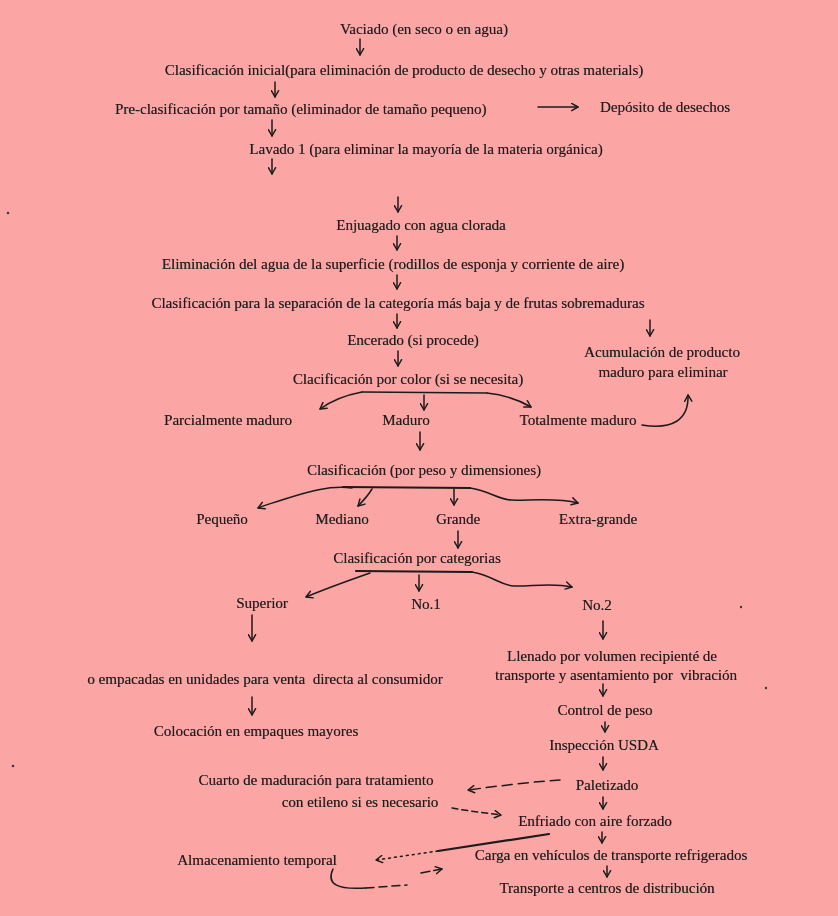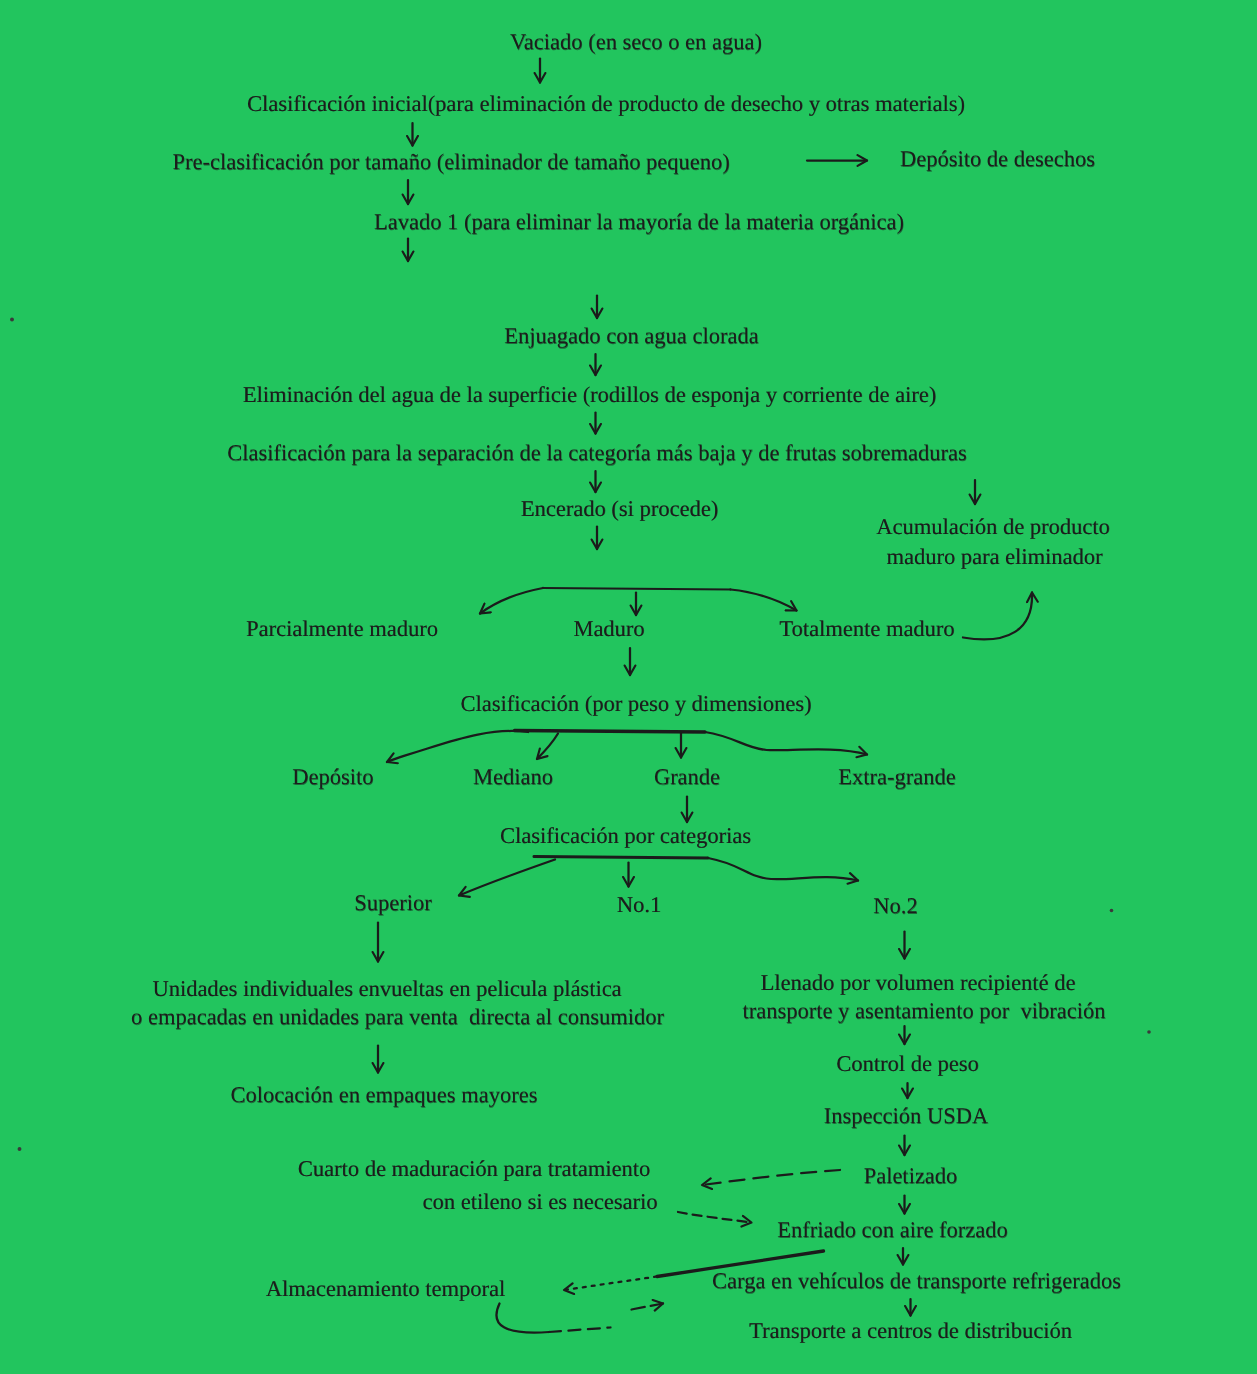--- a/index.html
+++ b/index.html
@@ -1,20 +1,20 @@
 <!DOCTYPE html>
 <html><head>
 <meta charset="utf-8">
 <style>
   html,body{margin:0;padding:0;background:#e8e8e8;}
   .stage{
     position:relative;
     width:838px;height:916px;
     margin:0 auto;
-    background:#22c55e;
+    background:#fca5a5;
     font-family:"Liberation Serif","DejaVu Serif",serif;
     color:#1c1c1c;
     overflow:hidden;
   }
   .arrows{position:absolute;left:0;top:0;width:838px;height:916px;}
   .n{
     position:absolute;
     font-size:15px;
     line-height:1.1;
     white-space:pre;
@@ -94,34 +94,34 @@
   <div class="n" style="left:424px;top:29px">Vaciado (en seco o en agua)</div>
   <div class="n" style="left:404px;top:70px">Clasificación inicial(para eliminación de producto de desecho y otras materials)</div>
   <div class="n anchor-left" style="left:115px;top:109px">Pre-clasificación por tamaño (eliminador de tamaño pequeno)</div>
   <div class="n anchor-left" style="left:600px;top:107px">Depósito de desechos</div>
   <div class="n" style="left:426px;top:149px">Lavado 1 (para eliminar la mayoría de la materia orgánica)</div>
   <div class="n" style="left:421px;top:225px">Enjuagado con agua clorada</div>
   <div class="n" style="left:393px;top:264px">Eliminación del agua de la superficie (rodillos de esponja y corriente de aire)</div>
   <div class="n" style="left:398px;top:303px">Clasificación para la separación de la categoría más baja y de frutas sobremaduras</div>
   <div class="n" style="left:413px;top:340px">Encerado (si procede)</div>
   <div class="n" style="left:662px;top:352px">Acumulación de producto</div>
-  <div class="n" style="left:663px;top:372px">maduro para eliminador</div>
+  <div class="n" style="left:663px;top:372px">maduro para eliminar</div>
+  <div class="n" style="left:408px;top:379px">Clacificación por color (si se necesita)</div>
   <div class="n" style="left:228px;top:420px">Parcialmente maduro</div>
   <div class="n" style="left:406px;top:420px">Maduro</div>
   <div class="n" style="left:578px;top:420px">Totalmente maduro</div>
   <div class="n" style="left:424px;top:470px">Clasificación (por peso y dimensiones)</div>
-  <div class="n" style="left:222px;top:519px">Depósito</div>
+  <div class="n" style="left:222px;top:519px">Pequeño</div>
   <div class="n" style="left:342px;top:519px">Mediano</div>
   <div class="n" style="left:458px;top:519px">Grande</div>
   <div class="n" style="left:598px;top:519px">Extra-grande</div>
   <div class="n" style="left:417px;top:558px">Clasificación por categorias</div>
   <div class="n" style="left:262px;top:603px">Superior</div>
   <div class="n" style="left:426px;top:604px">No.1</div>
   <div class="n" style="left:597px;top:605px">No.2</div>
-  <div class="n" style="left:258px;top:660px">Unidades individuales envueltas en pelicula plástica</div>
   <div class="n" style="left:265px;top:679px">o empacadas en unidades para venta  directa al consumidor</div>
   <div class="n" style="left:256px;top:731px">Colocación en empaques mayores</div>
   <div class="n" style="left:612px;top:656px">Llenado por volumen recipienté de</div>
   <div class="n" style="left:616px;top:675px">transporte y asentamiento por  vibración</div>
   <div class="n" style="left:605px;top:710px">Control de peso</div>
   <div class="n" style="left:604px;top:745px">Inspección USDA</div>
   <div class="n" style="left:316px;top:780px">Cuarto de maduración para tratamiento</div>
   <div class="n" style="left:360px;top:802px">con etileno si es necesario</div>
   <div class="n" style="left:607px;top:785px">Paletizado</div>
   <div class="n" style="left:595px;top:821px">Enfriado con aire forzado</div>

